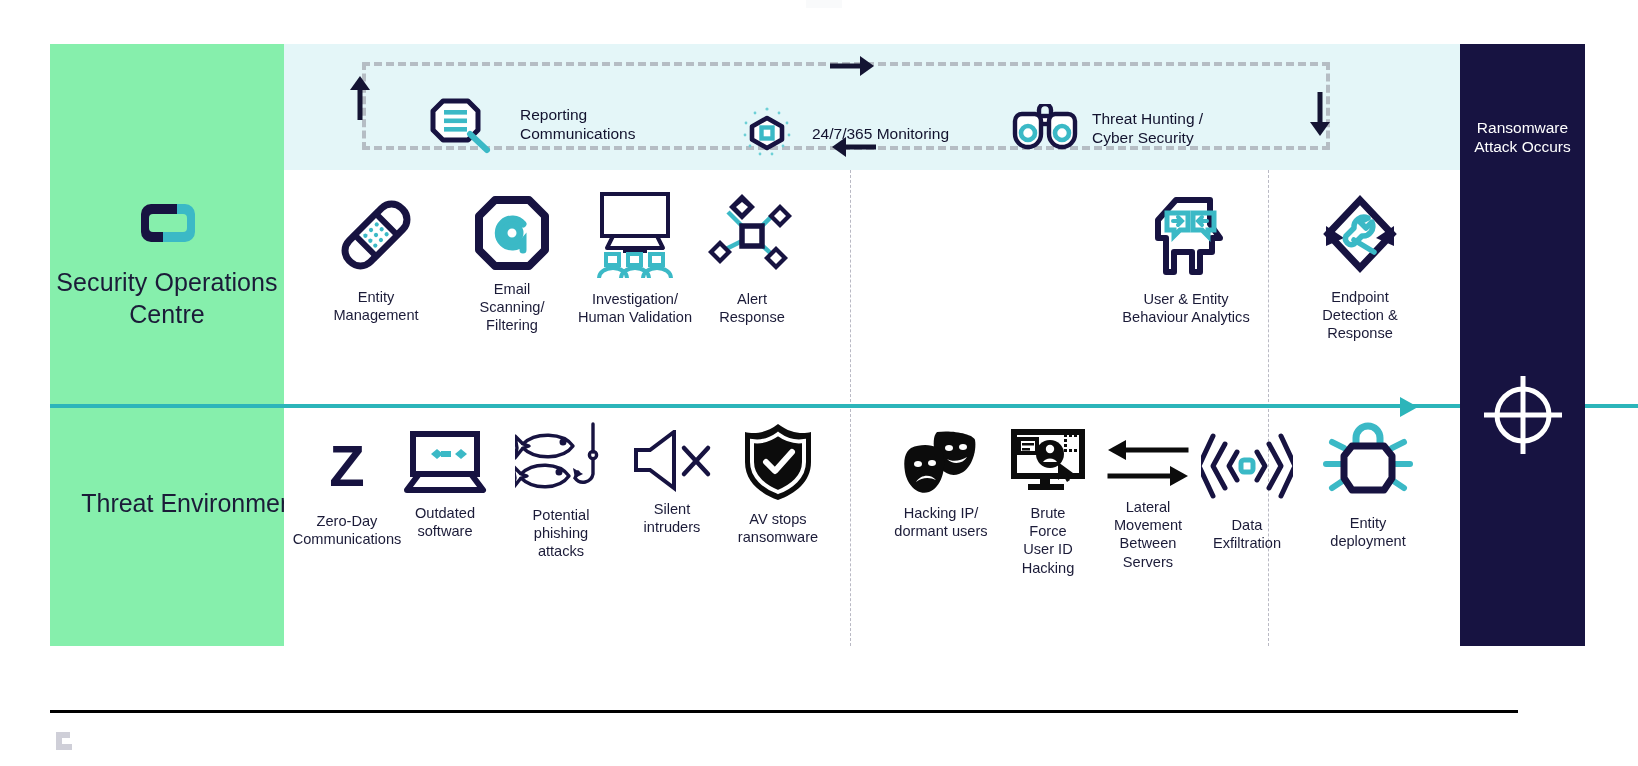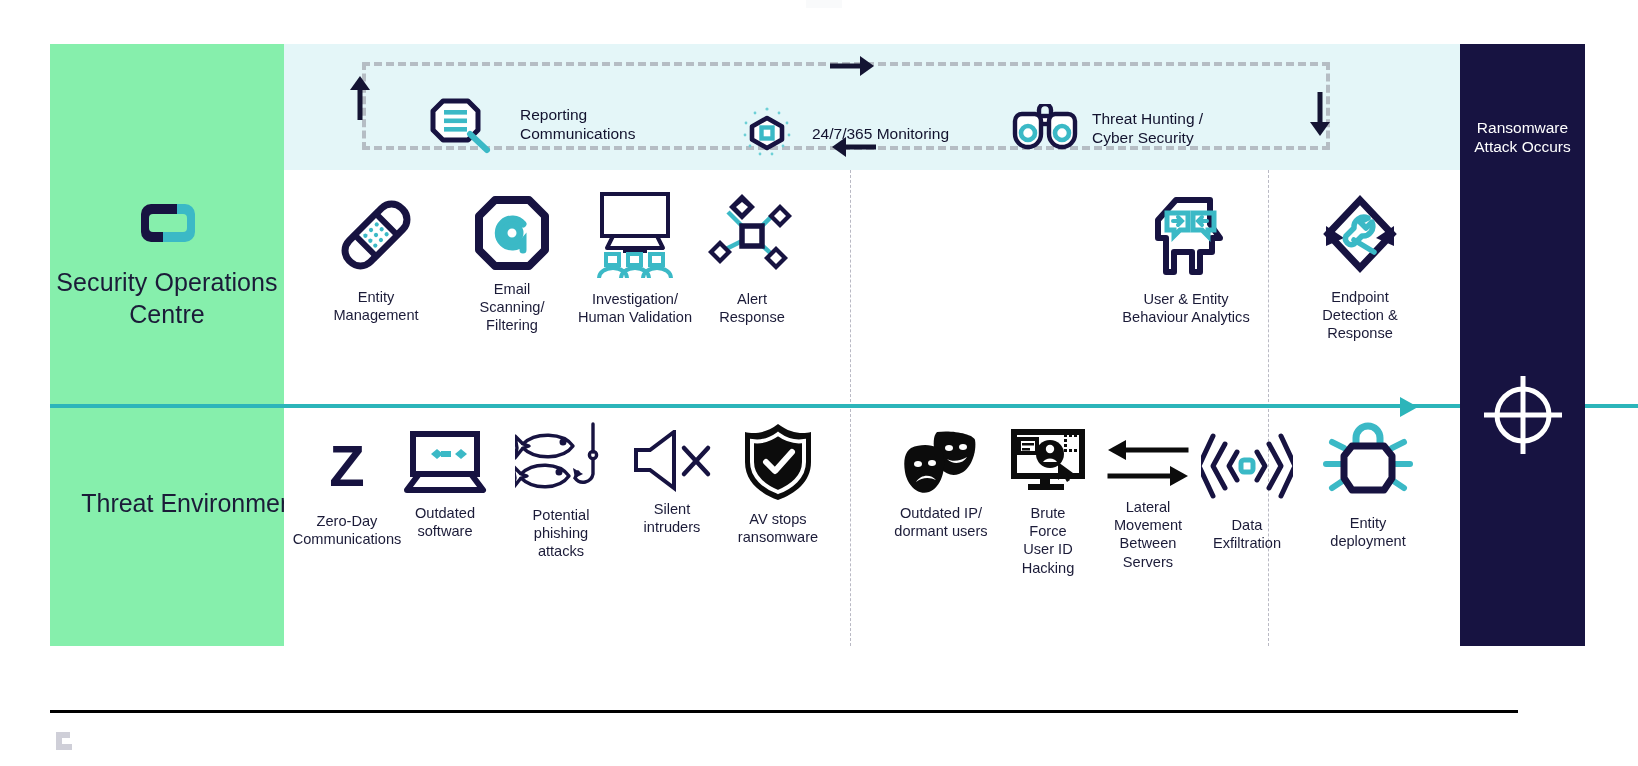--- a/index.html
+++ b/index.html
@@ -411,21 +411,21 @@
             <ellipse cx="60" cy="17" rx="4" ry="3"></ellipse>
             <path d="M44 29 C50 35 60 34 64 27 C58 31 49 32 44 29 Z"></path>
           </g>
           <path d="M8 18 C22 12 38 16 40 24 C44 38 38 58 26 62 C14 66 4 54 2 42 C0 30 2 22 8 18 Z" fill="#0c0c0c"></path>
           <g fill="#ffffff">
             <ellipse cx="15" cy="34" rx="4" ry="3"></ellipse>
             <ellipse cx="29" cy="33" rx="4" ry="3"></ellipse>
             <path d="M13 52 C18 44 28 44 33 50 C27 47 19 47 13 52 Z"></path>
           </g>
         </svg>
-        <div class="cap">Outdated IP/
+        <div class="cap">Hacking IP/
 dormant users</div>
       </div>
 
       <div class="cell" style="left:700px; top:16px; width:128px;">
         <svg class="glyph" width="84" height="72" viewBox="0 0 84 72">
           <path d="M8 8 L76 8 L76 52 L8 52 Z" fill="none" stroke="#0c0c0c" stroke-width="6"></path>
           <rect x="34" y="52" width="10" height="10" fill="#0c0c0c"></rect>
           <rect x="22" y="60" width="36" height="6" fill="#0c0c0c"></rect>
           <rect x="13" y="15" width="18" height="14" fill="none" stroke="#0c0c0c" stroke-width="4"></rect>
           <rect x="16" y="19" width="12" height="2.5" fill="#0c0c0c"></rect>

